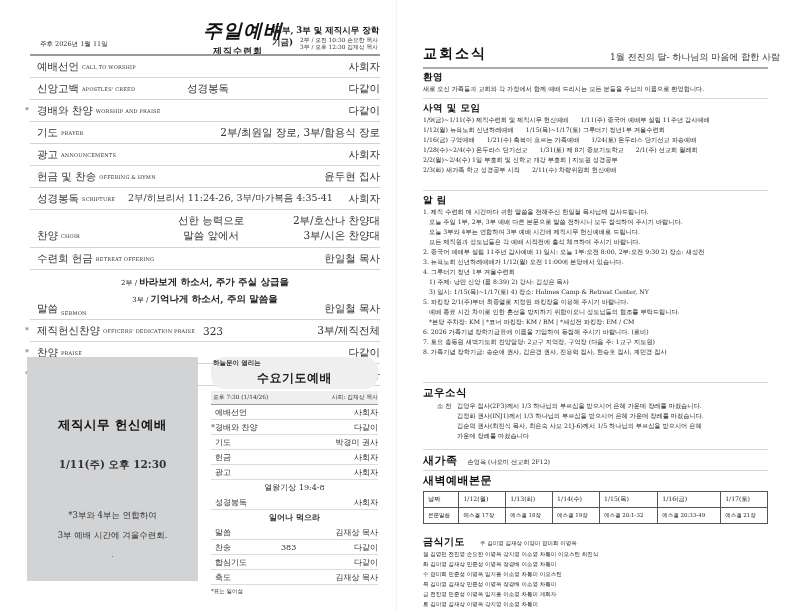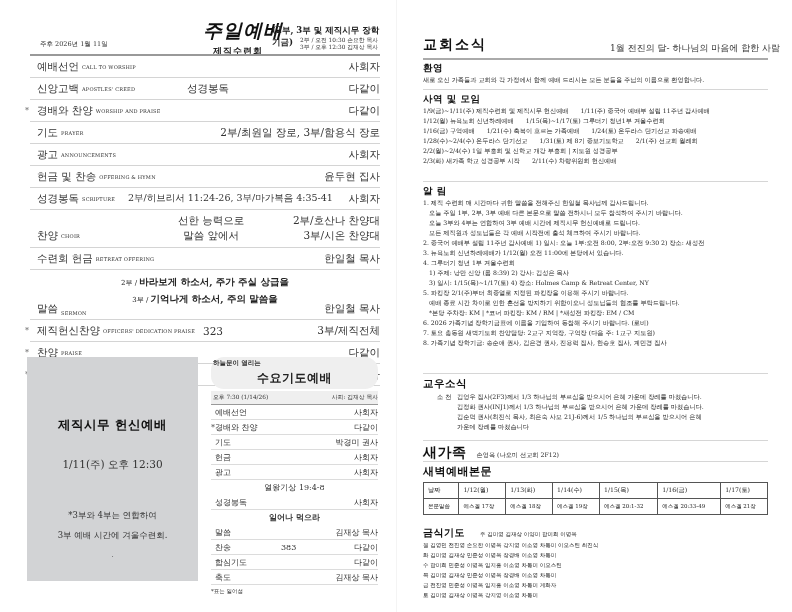--- a/index.html
+++ b/index.html
@@ -26,51 +26,51 @@
   .row.tall { height: 38px; }
   .row.tall .mid, .row.tall .right { line-height: 15px; text-align: center; }
   .row.tall .right { text-align: right; }
   .row.sermon { height: 50px; align-items: flex-end; padding-bottom: 3px; }
   .sermon-title { position: absolute; left: 0; right: 0; top: 4px; text-align: center; font-size: 9.5px; font-weight: bold; line-height: 16px; color: #222; }
   .sermon-title small { font-size: 7px; font-weight: normal; }
   .note { font-size: 5.5px; margin-top: 3px; margin-left: -3px; color: #333; }
 
   .gray-box { position: absolute; left: 27px; top: 357px; width: 171px; height: 224px; background: #d2d3d5; text-align: center; }
   .gray-box .t1 { margin-top: 60px; font-size: 12.5px; font-weight: bold; letter-spacing: 0.5px; color: #111; }
-  .gray-box .t2 { margin-top: 24px; font-size: 10.5px; color: #333; }
+  .gray-box .t2 { margin-top: 24px; font-size: 10.5px; color: #333; font-weight: bold; }
   .gray-box .t3 { margin-top: 33px; font-size: 8.5px; color: #333; line-height: 20px; }
   .gray-box .dot { font-size: 8px; color: #555; }
 
   .wed { position: absolute; left: 211px; top: 357px; width: 167px; }
   .wed .head { background: #efefef; padding: 2px 2px 2px 2px; border-radius: 13px; }
   .wed .pre { font-size: 6.5px; font-weight: bold; color: #333; }
   .wed .wt { font-size: 12px; font-weight: bold; text-align: center; letter-spacing: 0.5px; margin-top: 2px; }
   .wed .meta { display: flex; justify-content: space-between; font-size: 5.8px; color: #333; border-bottom: 1px solid #999; padding: 2px 0 2px 2px; margin-top: 2px; background: #efefef; }
   .wrow { position: relative; display: flex; justify-content: space-between; font-size: 8px; height: 15px; align-items: center; border-bottom: 1px solid #dcdcdc; color: #333; padding-left: 4px; }
   .wrow .wmid { position: absolute; left: 70px; }
   .wcenter { text-align: center; font-size: 8px; font-weight: bold; height: 15px; line-height: 15px; color: #333; }
   .wed .wnote { font-size: 5.5px; margin-top: 3px; color: #333; }
 
   .vrule { position: absolute; left: 396px; top: 0; width: 1px; height: 612px; background: #f4f4f4; }
 
   
-  .right-page { position: absolute; left: 420px; top: 9px; width: 360px; height: 540px; }
+  .right-page { position: absolute; left: 420px; top: 18px; width: 360px; height: 540px; }
   .news-title { position: absolute; left: 3px; top: 27px; font-size: 14px; font-weight: bold; letter-spacing: 2px; color: #111; }
   .news-sub { position: absolute; right: 0; top: 33px; font-size: 9px; color: #333; }
   .news-rule { position: absolute; left: 3px; top: 49px; width: 345px; border-top: 2px solid #aaa; }
   .sec { position: absolute; left: 3px; width: 345px; }
   .sec h3 { font-size: 9.5px; font-weight: bold; color: #111; letter-spacing: 0.5px; }
   .sec p, .sec .ln { font-size: 6.2px; line-height: 10px; color: #222; white-space: nowrap; }
   .sec .ln.ind { padding-left: 6px; }
   .sec .ln span.g { margin-left: 12px; }
   .divider { position: absolute; left: 3px; width: 345px; border-top: 1px solid #d6d6d6; }
   .friend { display: flex; font-size: 6.2px; line-height: 10px; margin-top: 1px; }
   .friend .lbl { width: 34px; padding-left: 14px; white-space: nowrap; }
   .newfam { display: flex; align-items: baseline; }
-  .newfam h3 { font-size: 14px; font-family: Liberation Mono, monospace; }
+  .newfam h3 { font-size: 11px; font-family: Liberation Mono, monospace; }
   .newfam span { font-size: 6.2px; margin-left: 10px; }
   table.dawn { border-collapse: collapse; width: 345px; margin-top: 3px; }
   table.dawn td { border: 1px solid #555; font-size: 5.5px; height: 16px; padding-left: 4px; color: #222; }
   table.dawn tr:first-child td { font-size: 6.2px; }
   .fast h3 { display: inline; font-size: 10px; }
   .fast .lead { font-size: 5.5px; margin-left: 10px; }
   .fast .ln { font-size: 5.5px; line-height: 10px; }
 </style>
 </head>
 <body>

